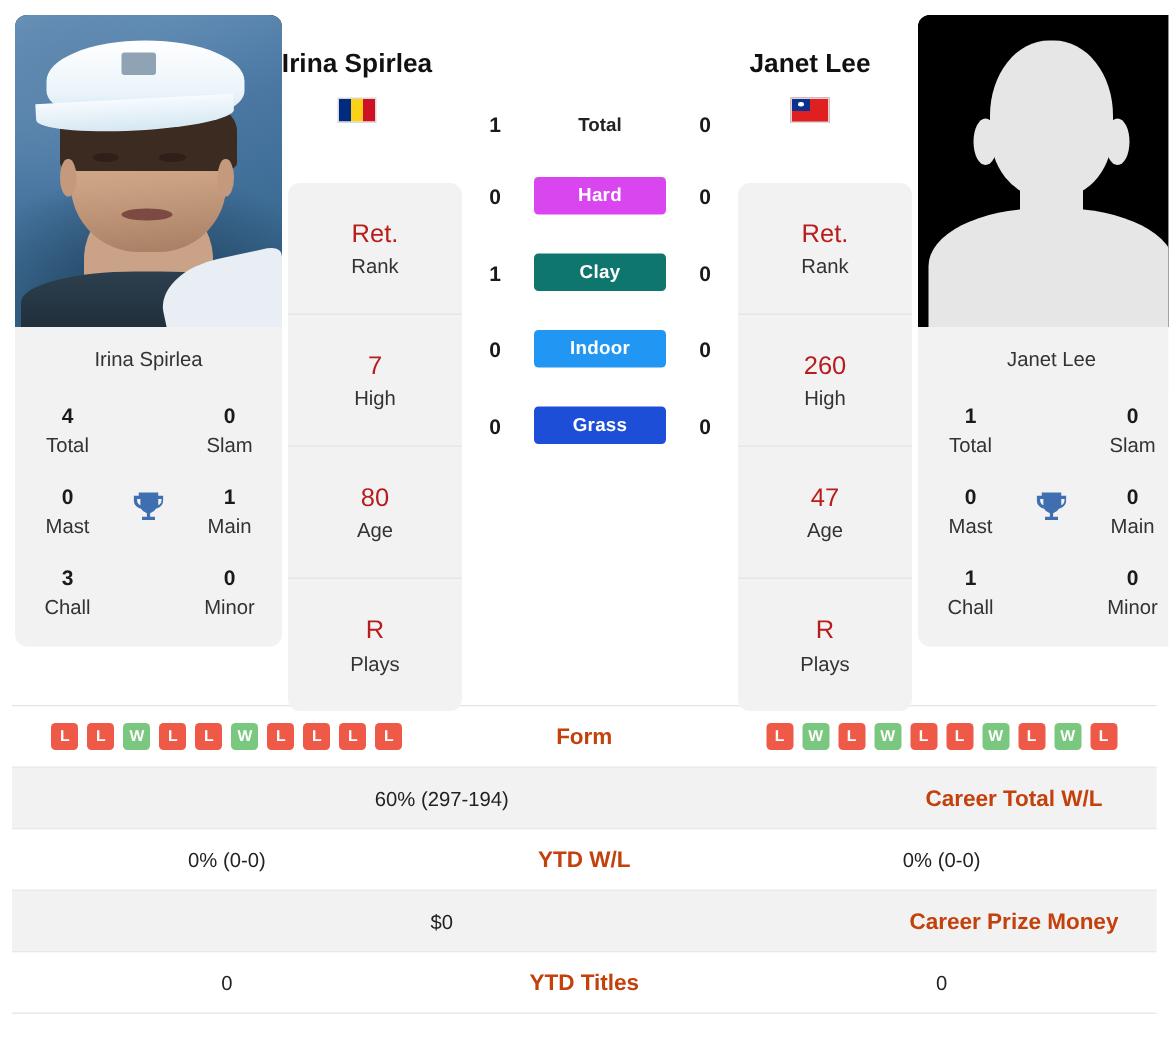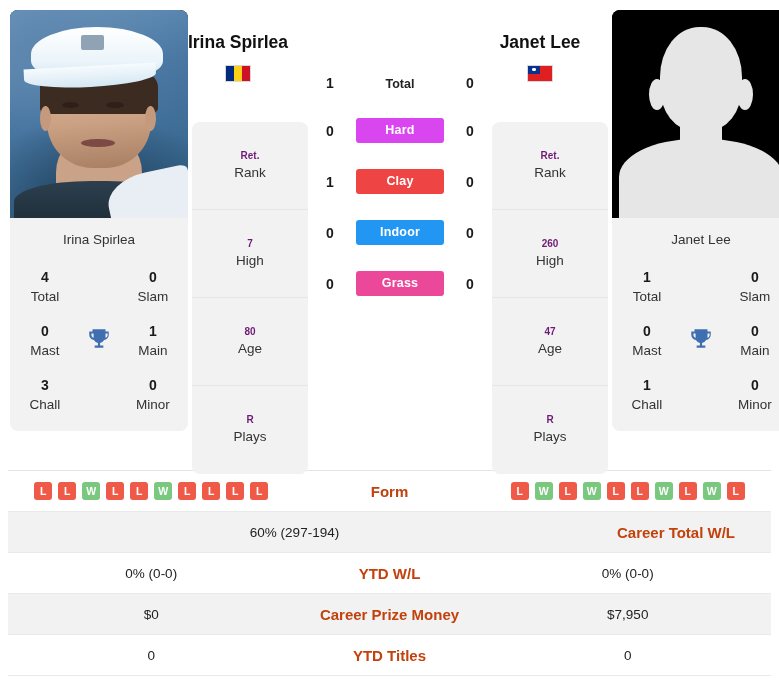--- a/index.html
+++ b/index.html
@@ -183,23 +183,23 @@
   .stat-cell {
     height: 88px;
     display: flex;
     flex-direction: column;
     align-items: center;
     justify-content: center;
     border-bottom: 1px solid #e6e6e6;
   }
   .stat-cell:last-child { border-bottom: none; }
   .stat-val {
-    font-size: 10px;
-    font-weight: bold;
-    color: #701a75;
+    font-size: 17px;
+    font-weight: normal;
+    color: #b91c1c;
     line-height: 1.5;
   }
   .stat-lab {
     font-size: 13.5px;
     color: #333;
     line-height: 1.5;
   }
 
   
   .center-col {
@@ -448,37 +448,37 @@
         <div class="h2h-num">0</div>
         <div class="h2h-mid">
           <span class="surface-badge" style="background:#d946ef">Hard</span>
         </div>
         <div class="h2h-num">0</div>
       </div>
 
       <div class="h2h-row">
         <div class="h2h-num">1</div>
         <div class="h2h-mid">
-          <span class="surface-badge" style="background:#ef4444">Clay</span>
+          <span class="surface-badge" style="background:#0f766e">Clay</span>
         </div>
         <div class="h2h-num">0</div>
       </div>
 
       <div class="h2h-row">
         <div class="h2h-num">0</div>
         <div class="h2h-mid">
           <span class="surface-badge" style="background:#2196f3">Indoor</span>
         </div>
         <div class="h2h-num">0</div>
       </div>
 
       <div class="h2h-row">
         <div class="h2h-num">0</div>
         <div class="h2h-mid">
-          <span class="surface-badge" style="background:#ec4899">Grass</span>
+          <span class="surface-badge" style="background:#1d4ed8">Grass</span>
         </div>
         <div class="h2h-num">0</div>
       </div>
     </div>
 
     <div class="stat-strip">
       <div class="stat-cell">
         <div class="stat-val">Ret.</div>
         <div class="stat-lab">Rank</div>
       </div>
@@ -598,21 +598,20 @@
 
     <div class="trow">
       <div class="tcell">0% (0-0)</div>
       <div class="tcell mid">YTD W/L</div>
       <div class="tcell">0% (0-0)</div>
     </div>
 
     <div class="trow shaded">
       <div class="tcell">$0</div>
       <div class="tcell mid">Career Prize Money</div>
-      <div class="tcell">$7,950</div>
     </div>
 
     <div class="trow">
       <div class="tcell">0</div>
       <div class="tcell mid">YTD Titles</div>
       <div class="tcell">0</div>
     </div>
   </div>
 </div>
 

